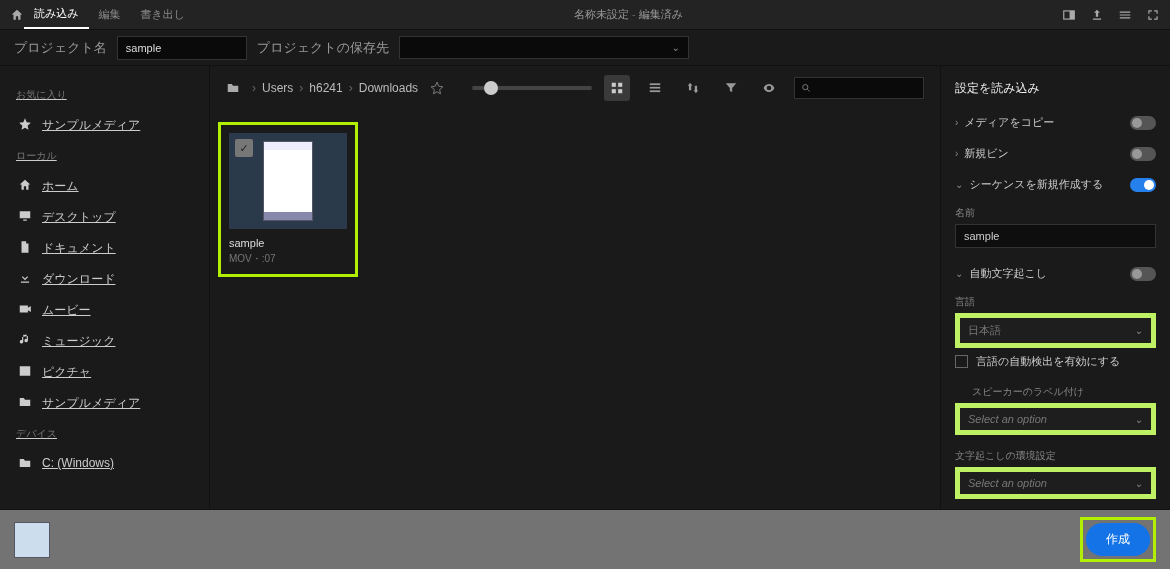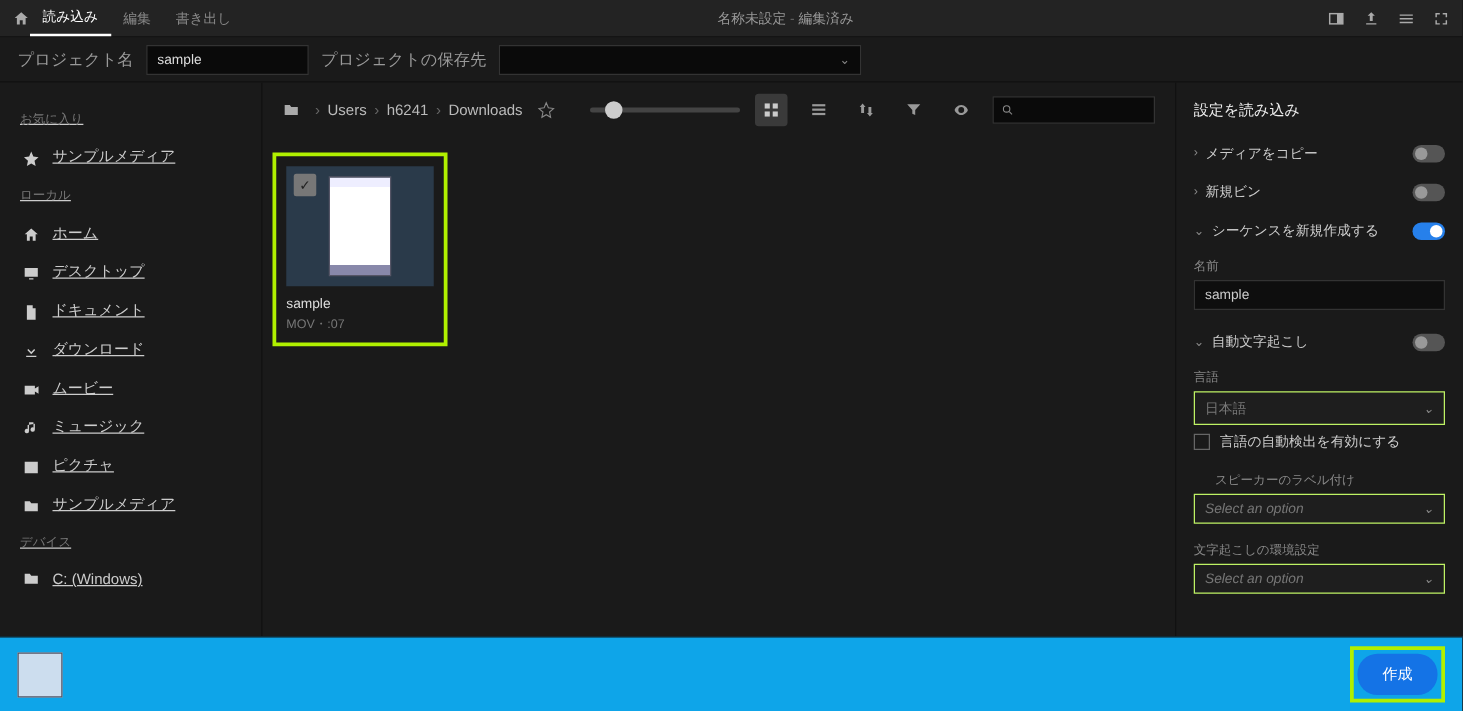--- a/index.html
+++ b/index.html
@@ -11,21 +11,21 @@
 .topbar .right{display:flex;gap:14px;align-items:center;}
 .icon{width:14px;height:14px;display:inline-flex;align-items:center;justify-content:center;}
 .icon svg{width:14px;height:14px;fill:#aaa;}
 .projectbar{height:36px;background:#1a1a1a;display:flex;align-items:center;padding:0 14px;gap:10px;border-bottom:1px solid #111;}
 .projectbar label{font-size:13px;color:#999;}
 .projectbar input{background:#0a0a0a;border:1px solid #333;color:#ddd;padding:5px 8px;font-size:11px;width:130px;}
 .projectbar .select{background:#0a0a0a;border:1px solid #333;color:#ddd;padding:5px 8px;font-size:11px;width:290px;display:flex;justify-content:space-between;align-items:center;}
 .mainrow{flex:1;display:flex;overflow:hidden;}
 .sidebar{width:210px;padding:14px 16px;border-right:1px solid #111;overflow-y:auto;text-decoration:underline;}
 .sidebar .group-title{color:#777;font-size:10px;margin:8px 0 8px;}
-.sidebar .item{display:flex;align-items:flex-end;gap:10px;padding:7px 2px;color:#ccc;font-size:12px;cursor:pointer;}
+.sidebar .item{display:flex;align-items:flex-start;gap:10px;padding:7px 2px;color:#ccc;font-size:12px;cursor:pointer;}
 .sidebar .item .icon svg{fill:#ccc;}
 .content{flex:1;display:flex;flex-direction:column;}
 .toolbar{height:44px;display:flex;align-items:center;padding:0 16px;gap:12px;}
 .breadcrumb{display:flex;align-items:center;gap:6px;color:#bbb;font-size:12px;}
 .breadcrumb .sep{color:#666;}
 .spacer{flex:1;}
 .zoom{width:120px;height:4px;background:#444;position:relative;border-radius:2px;}
 .zoom .knob{width:14px;height:14px;background:#ccc;border-radius:50%;position:absolute;top:-5px;left:12px;}
 .viewbtn{width:26px;height:26px;display:flex;align-items:center;justify-content:center;cursor:pointer;border-radius:3px;}
 .viewbtn.active{background:#3a3a3a;}
@@ -42,24 +42,24 @@
 .rightpanel .heading{font-size:12px;color:#eee;margin-bottom:10px;font-weight:500;}
 .row{display:flex;align-items:center;justify-content:space-between;padding:8px 0;font-size:11px;color:#ccc;}
 .row .left{display:flex;align-items:center;gap:6px;}
 .chev{color:#888;font-size:10px;}
 .toggle{width:26px;height:14px;background:#555;border-radius:7px;position:relative;cursor:pointer;}
 .toggle .knob{width:10px;height:10px;background:#999;border-radius:50%;position:absolute;top:2px;left:2px;}
 .toggle.on{background:#2680eb;}
 .toggle.on .knob{left:14px;background:#fff;}
 .sublabel{font-size:10px;color:#888;margin:6px 0 4px;}
 .textin{width:100%;background:#0e0e0e;border:1px solid #333;color:#ccc;padding:5px 8px;font-size:11px;}
-.select2{width:100%;background:#1e1e1e;border:1px solid #bef264;color:#777;padding:5px 8px;font-size:11px;display:flex;justify-content:space-between;align-items:center;font-style:italic;}
+.select2{width:100%;background:#1e1e1e;border:5px solid #bef264;color:#777;padding:5px 8px;font-size:11px;display:flex;justify-content:space-between;align-items:center;font-style:italic;}
 .checkbox-row{display:flex;align-items:center;gap:8px;font-size:11px;color:#ccc;padding:6px 0;}
 .checkbox-row .cb{width:13px;height:13px;border:1px solid #666;}
-.bottombar{height:60px;background:#0ea5e9;display:flex;align-items:center;padding:0 14px;justify-content:space-between;border-top:1px solid #111;}
+.bottombar{height:60px;background:#737373;display:flex;align-items:center;padding:0 14px;justify-content:space-between;border-top:1px solid #111;}
 .bottombar .mini{width:36px;height:36px;background:#cde;border:1px solid #556;}
 .createwrap{border:3px solid #b0f000;padding:3px;}
 .create{background:#1473e6;color:#fff;border:none;padding:8px 20px;font-size:12px;border-radius:16px;cursor:pointer;}
 </style>
 </head>
 <body>
 
 <div class="topbar">
   <span class="icon">
       <svg viewBox="0 0 24 24">

